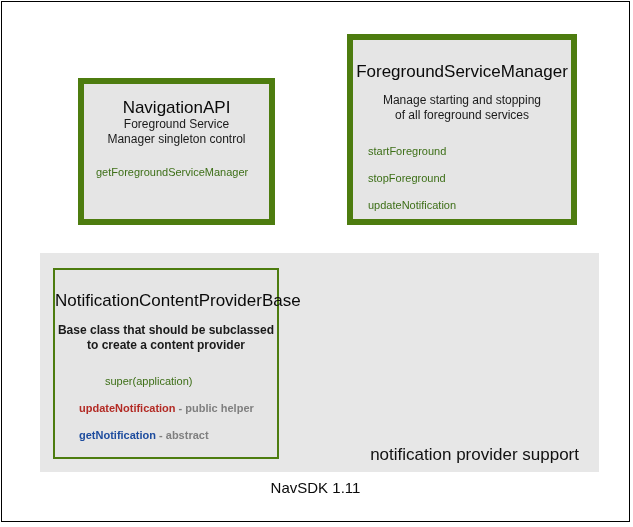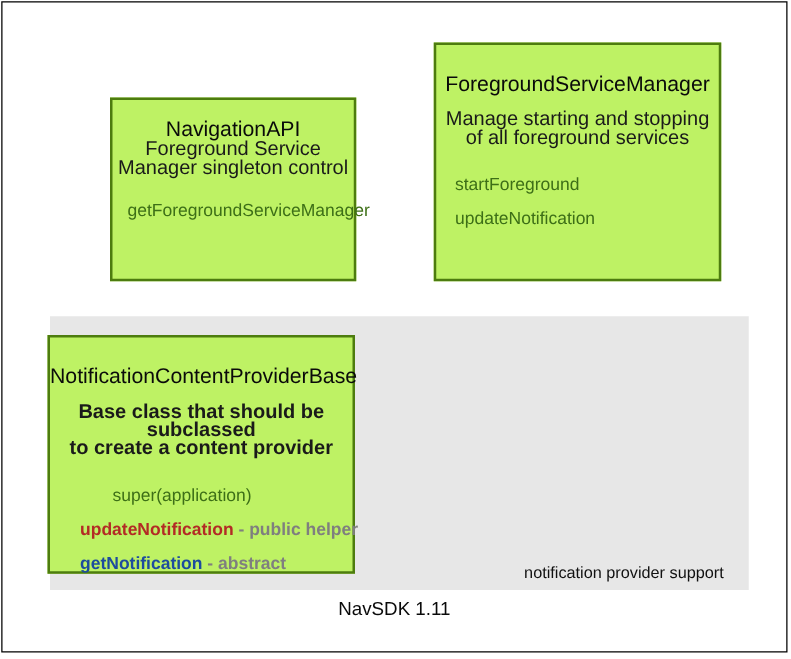--- a/index.html
+++ b/index.html
@@ -19,48 +19,48 @@
   }
   .panel {
     position: absolute;
     left: 38px; top: 251px;
     width: 559px; height: 219px;
     background: #e7e7e7;
   }
   .panel-label {
     position: absolute;
     right: 20px; bottom: 7px;
-    font-size: 13px;
+    font-size: 17px;
     color: #111111;
   }
   .box {
     position: absolute;
-    background: #bef264;
-    border: 2px solid #4d7c0f;
+    background: #e5e5e5;
+    border: 6px solid #4d7c0f;
   }
-  .box-nav-api  { left: 86px;  top: 76px;  width: 197px; height: 147px; }
+  .box-nav-api  { left: 76px;  top: 76px;  width: 197px; height: 147px; }
   .box-fsm      { left: 345px; top: 32px;  width: 230px; height: 191px; }
-  .box-ncpb     { left: 36px;  top: 266px; width: 246px; height: 191px; border-width: 2px; }
+  .box-ncpb     { left: 51px;  top: 266px; width: 226px; height: 191px; border-width: 2px; }
   .box-ncp      { left: 337px; top: 267px; width: 245px; height: 135px; border-width: 1.5px; }
   .box .title {
     text-align: center;
     font-size: 17px;
     line-height: 19px;
     color: #0a0a0a;
     white-space: nowrap;
   }
   .box .desc {
     text-align: center;
-    font-size: 16px;
+    font-size: 12px;
     line-height: 14.5px;
     color: #1a1a1a;
     white-space: pre-line;
   }
   .method {
-    font-size: 14px;
+    font-size: 11px;
     line-height: 15px;
     white-space: nowrap;
   }
   .method + .method { margin-top: 19px; }
   
   .box-nav-api .title { margin-top: 14px; }
   .box-nav-api .desc  { margin-top: 0; }
   .box-nav-api .methods { margin-top: 19px; padding-left: 12px; }
   .box-fsm .title { margin-top: 22px; }
   .box-fsm .desc  { margin-top: 12px; }
@@ -101,20 +101,23 @@
 
   <div class="box box-fsm">
     <div class="title">ForegroundServiceManager</div>
     <div class="desc">Manage starting and stopping
 of all foreground services</div>
     <div class="methods">
       <div class="method">
         <span style="color: rgb(61, 111, 23);">startForeground</span>
       </div>
       <div class="method">
+        <span style="color: rgb(61, 111, 23);">stopForeground</span>
+      </div>
+      <div class="method">
         <span style="color: rgb(61, 111, 23);">updateNotification</span>
       </div>
     </div>
   </div>
 
   <div class="panel" style="background: rgb(231, 231, 231);">
     <div class="panel-label">notification provider support</div>
   </div>
 
   <div class="box box-ncpb">

